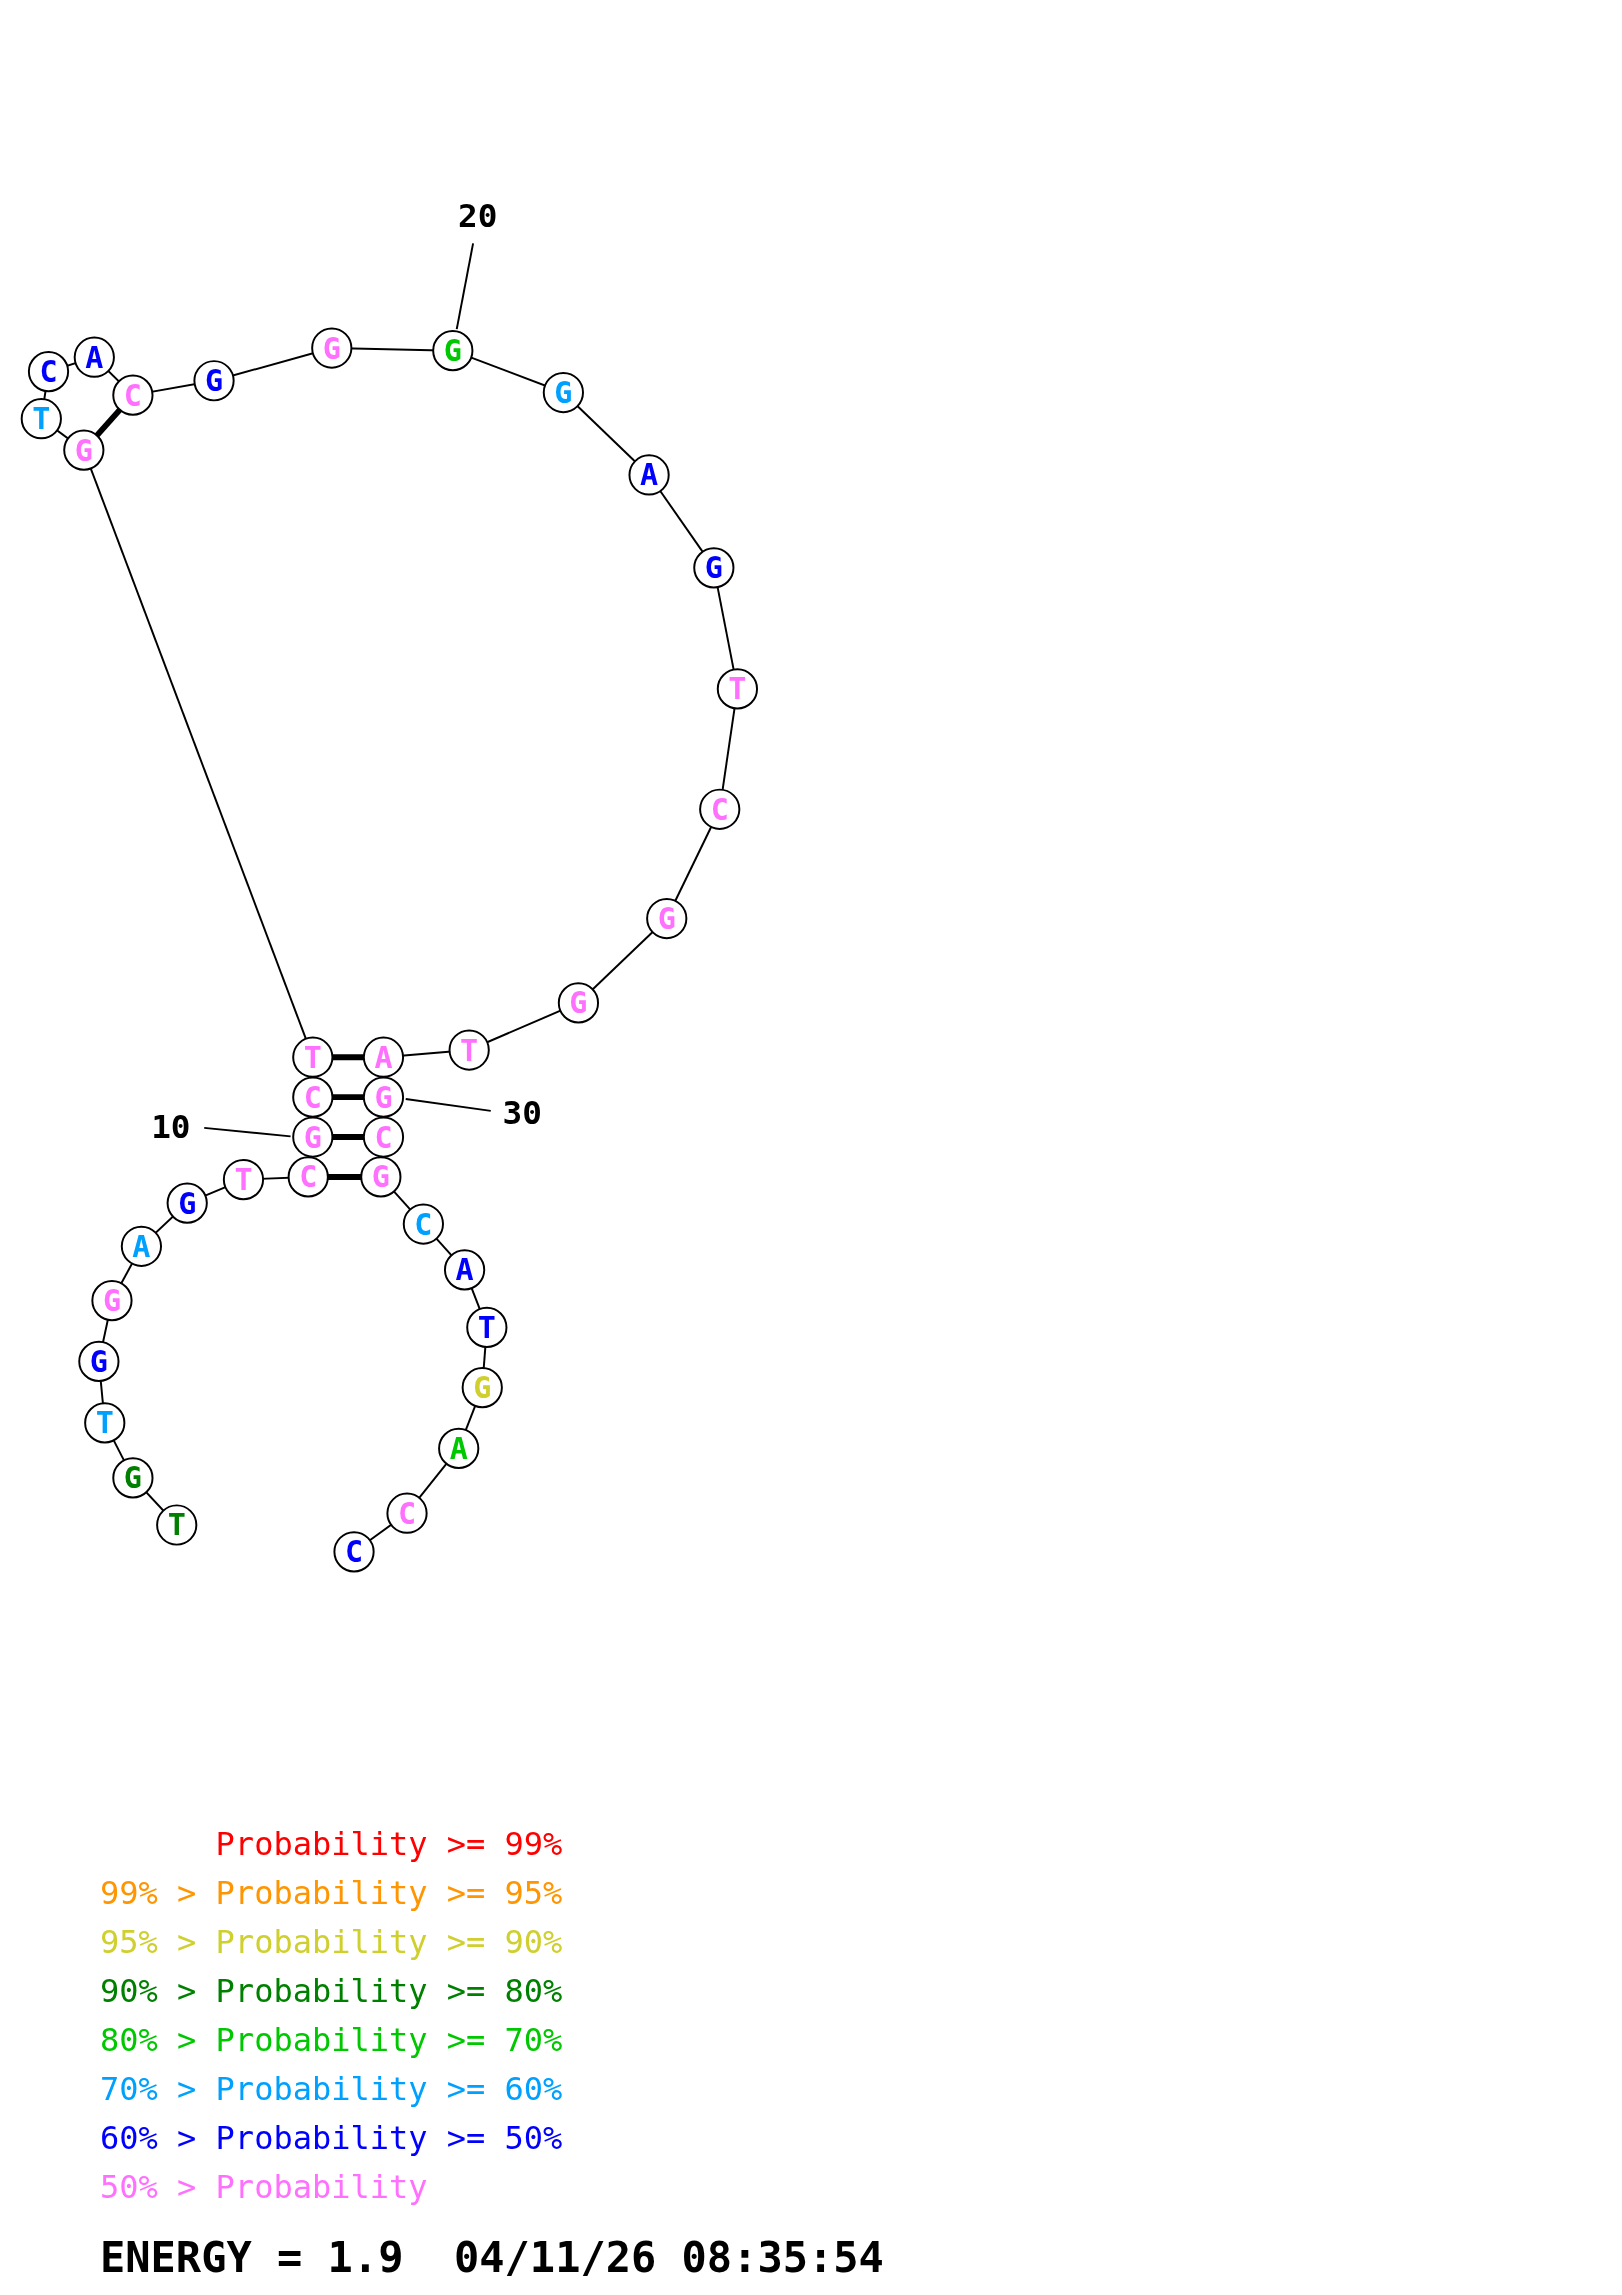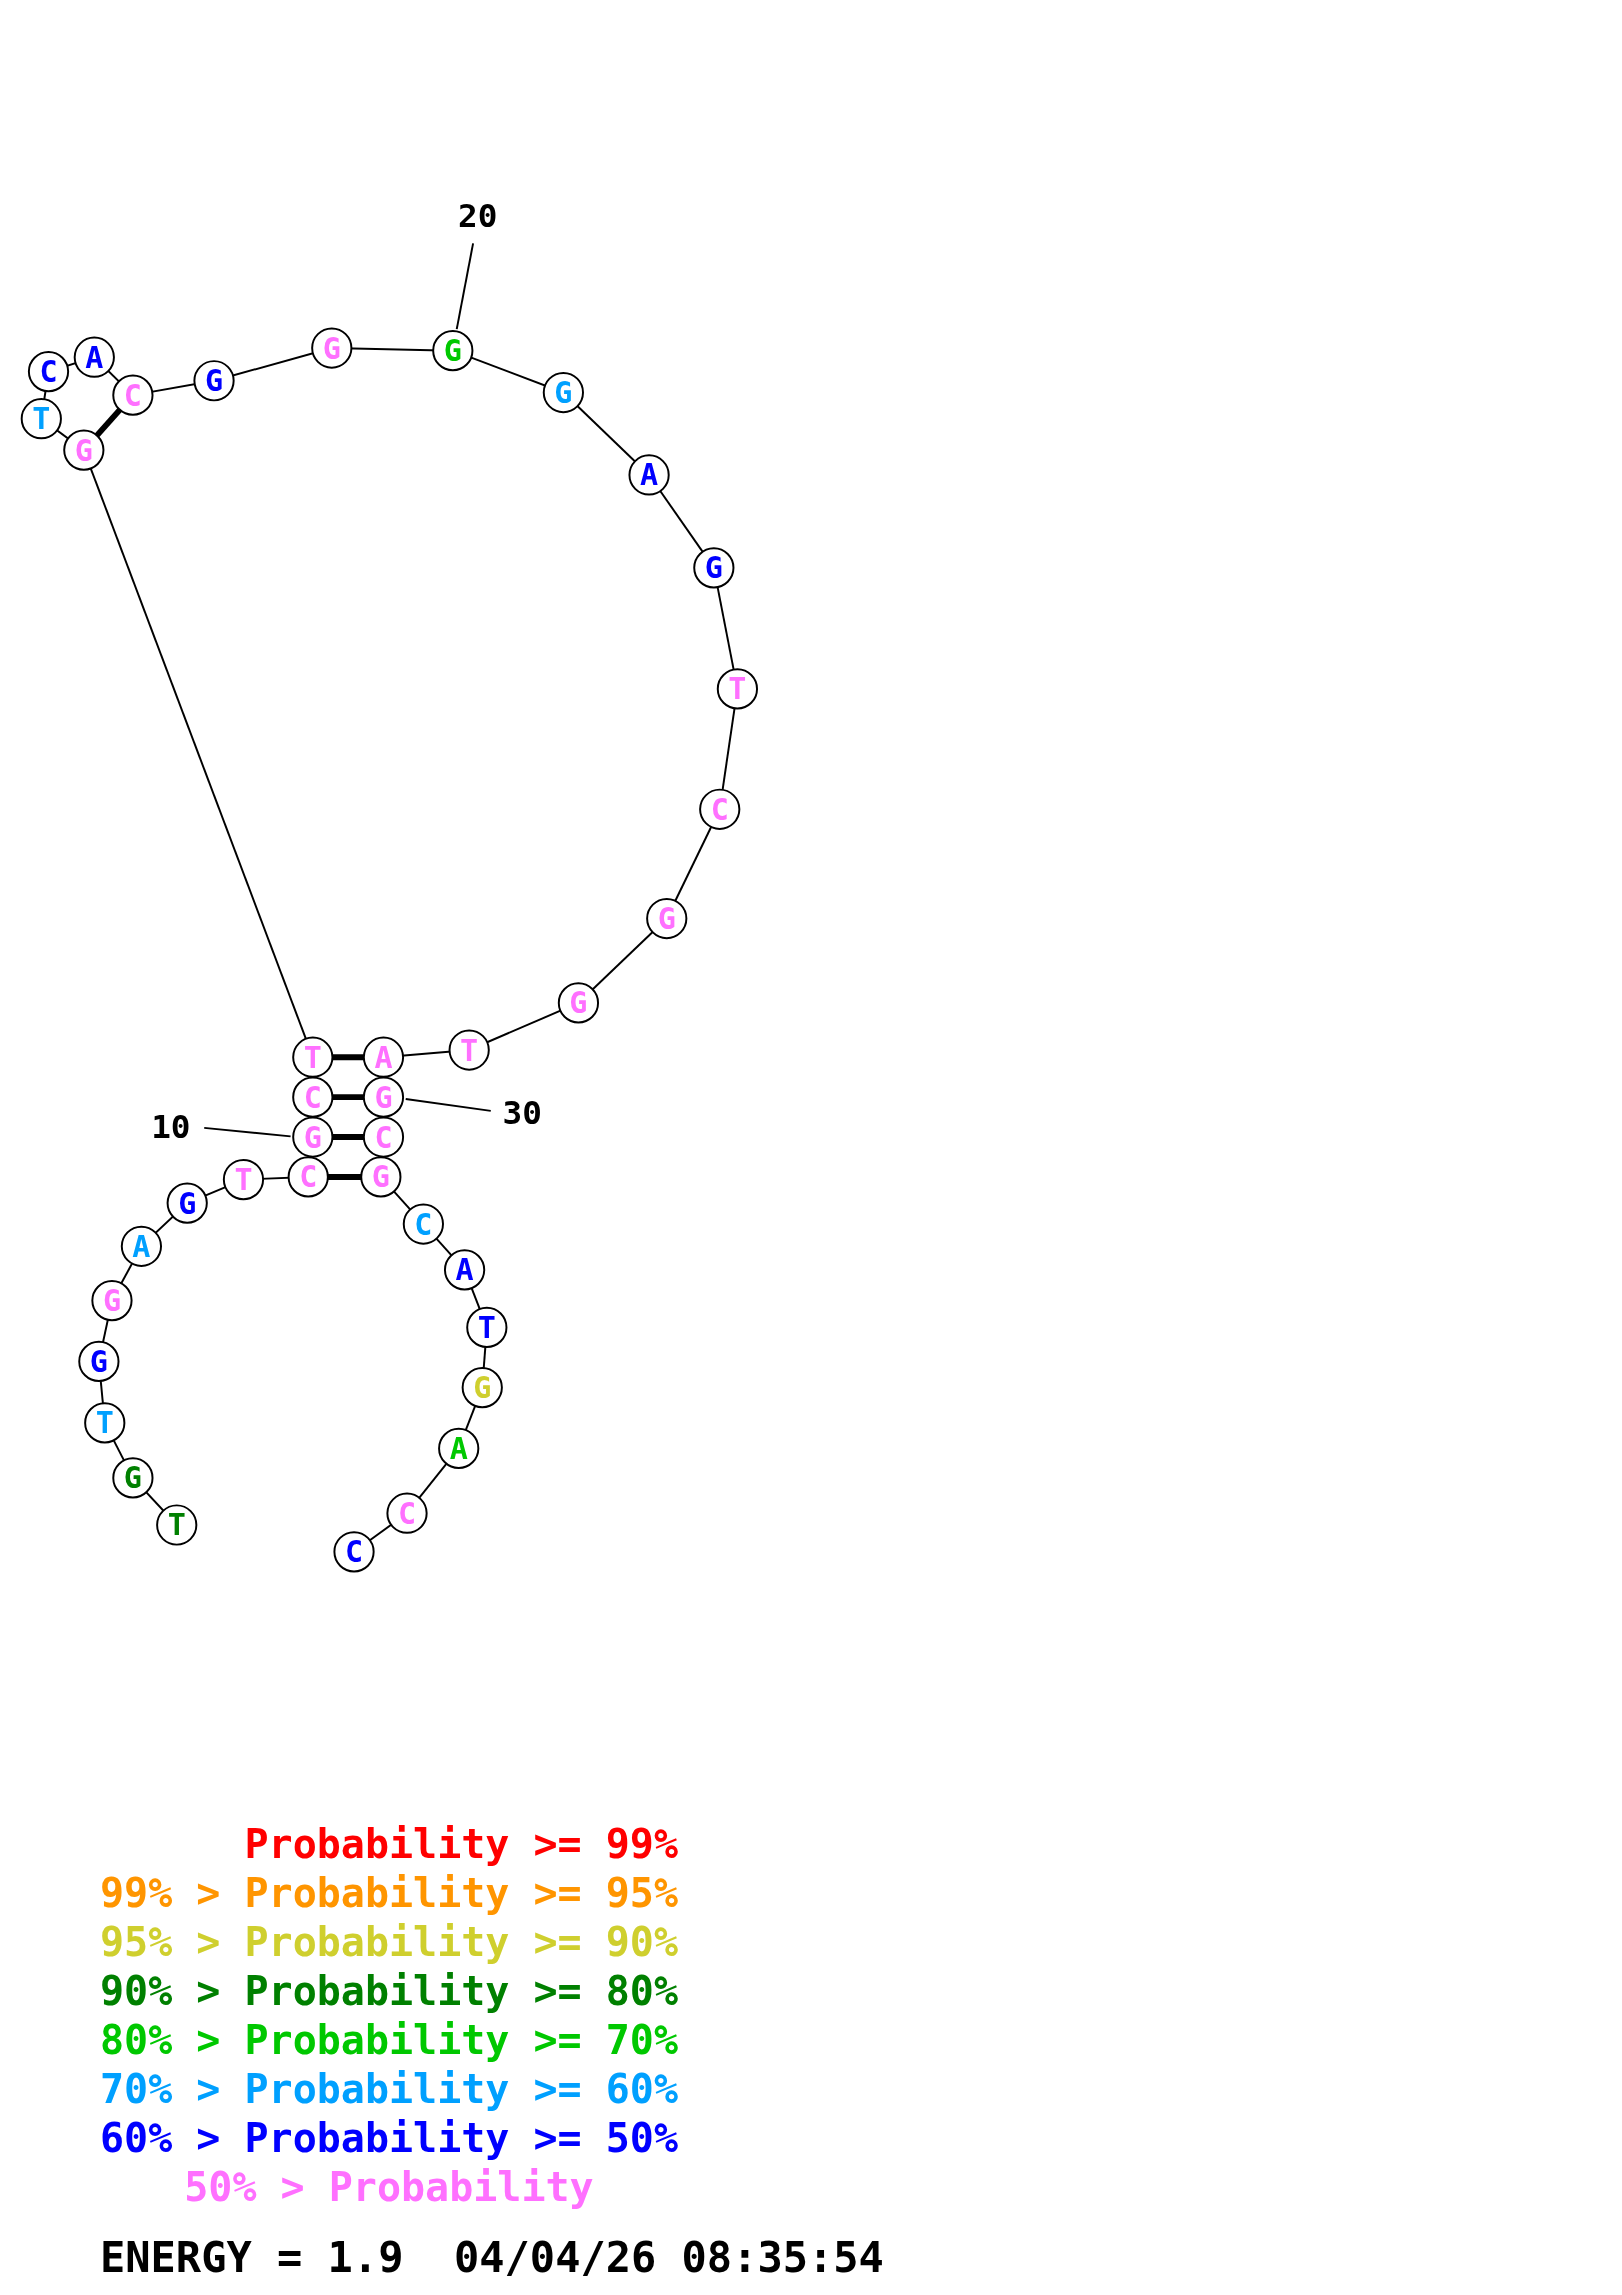--- a/index.html
+++ b/index.html
@@ -16,25 +16,24 @@
   #plot {
     position: absolute;
     left: 0;
     top: 0;
   }
   .legend {
     position: absolute;
     left: 100px;
     top: 1820px;
     font-family: "DejaVu Sans Mono", monospace;
-    font-weight: bold;
-    font-size: 40px;
+    font-weight: normal;
+    font-size: 32px;
     line-height: 49px;
     white-space: pre;
-    text-align: center;
   }
   .legend div {
     height: 49px;
   }
   .footer {
     position: absolute;
     left: 100px;
     top: 2233px;
     font-family: "DejaVu Sans Mono", monospace;
     font-weight: bold;
@@ -171,14 +170,14 @@
     <text x="622" y="2313" fill="#FF70FF" font-family="&quot;DejaVu Sans Mono&quot;, monospace" font-size="46" font-weight="bold" text-anchor="middle" dominant-baseline="central">C</text>
     <circle cx="541" cy="2372" r="30" fill="#ffffff" stroke="#000000" stroke-width="3"></circle>
     <text x="541" y="2372" fill="#0000FF" font-family="&quot;DejaVu Sans Mono&quot;, monospace" font-size="46" font-weight="bold" text-anchor="middle" dominant-baseline="central">C</text>
     <text x="730" y="330" fill="#000000" font-family="&quot;DejaVu Sans Mono&quot;, monospace" font-size="50" font-weight="bold" text-anchor="middle" dominant-baseline="central">20</text>
     <text x="261" y="1722" fill="#000000" font-family="&quot;DejaVu Sans Mono&quot;, monospace" font-size="50" font-weight="bold" text-anchor="middle" dominant-baseline="central">10</text>
     <text x="798" y="1702" fill="#000000" font-family="&quot;DejaVu Sans Mono&quot;, monospace" font-size="50" font-weight="bold" text-anchor="middle" dominant-baseline="central">30</text>
   </svg>
 
 <div class="legend"><div style="color: rgb(255, 0, 0);">      Probability &gt;= 99%</div><div style="color: rgb(255, 149, 0);">99% &gt; Probability &gt;= 95%</div><div style="color: rgb(207, 207, 46);">95% &gt; Probability &gt;= 90%</div><div style="color: rgb(0, 128, 0);">90% &gt; Probability &gt;= 80%</div><div style="color: rgb(0, 200, 0);">80% &gt; Probability &gt;= 70%</div><div style="color: rgb(0, 160, 255);">70% &gt; Probability &gt;= 60%</div><div style="color: rgb(0, 0, 255);">60% &gt; Probability &gt;= 50%</div><div style="color: rgb(255, 112, 255);">50% &gt; Probability</div></div>
 
-<div class="footer">ENERGY = 1.9  04/04/26 08:35:54</div>
+<div class="footer">ENERGY = 1.9  04/11/26 08:35:54</div>
 
 
 </body></html>

